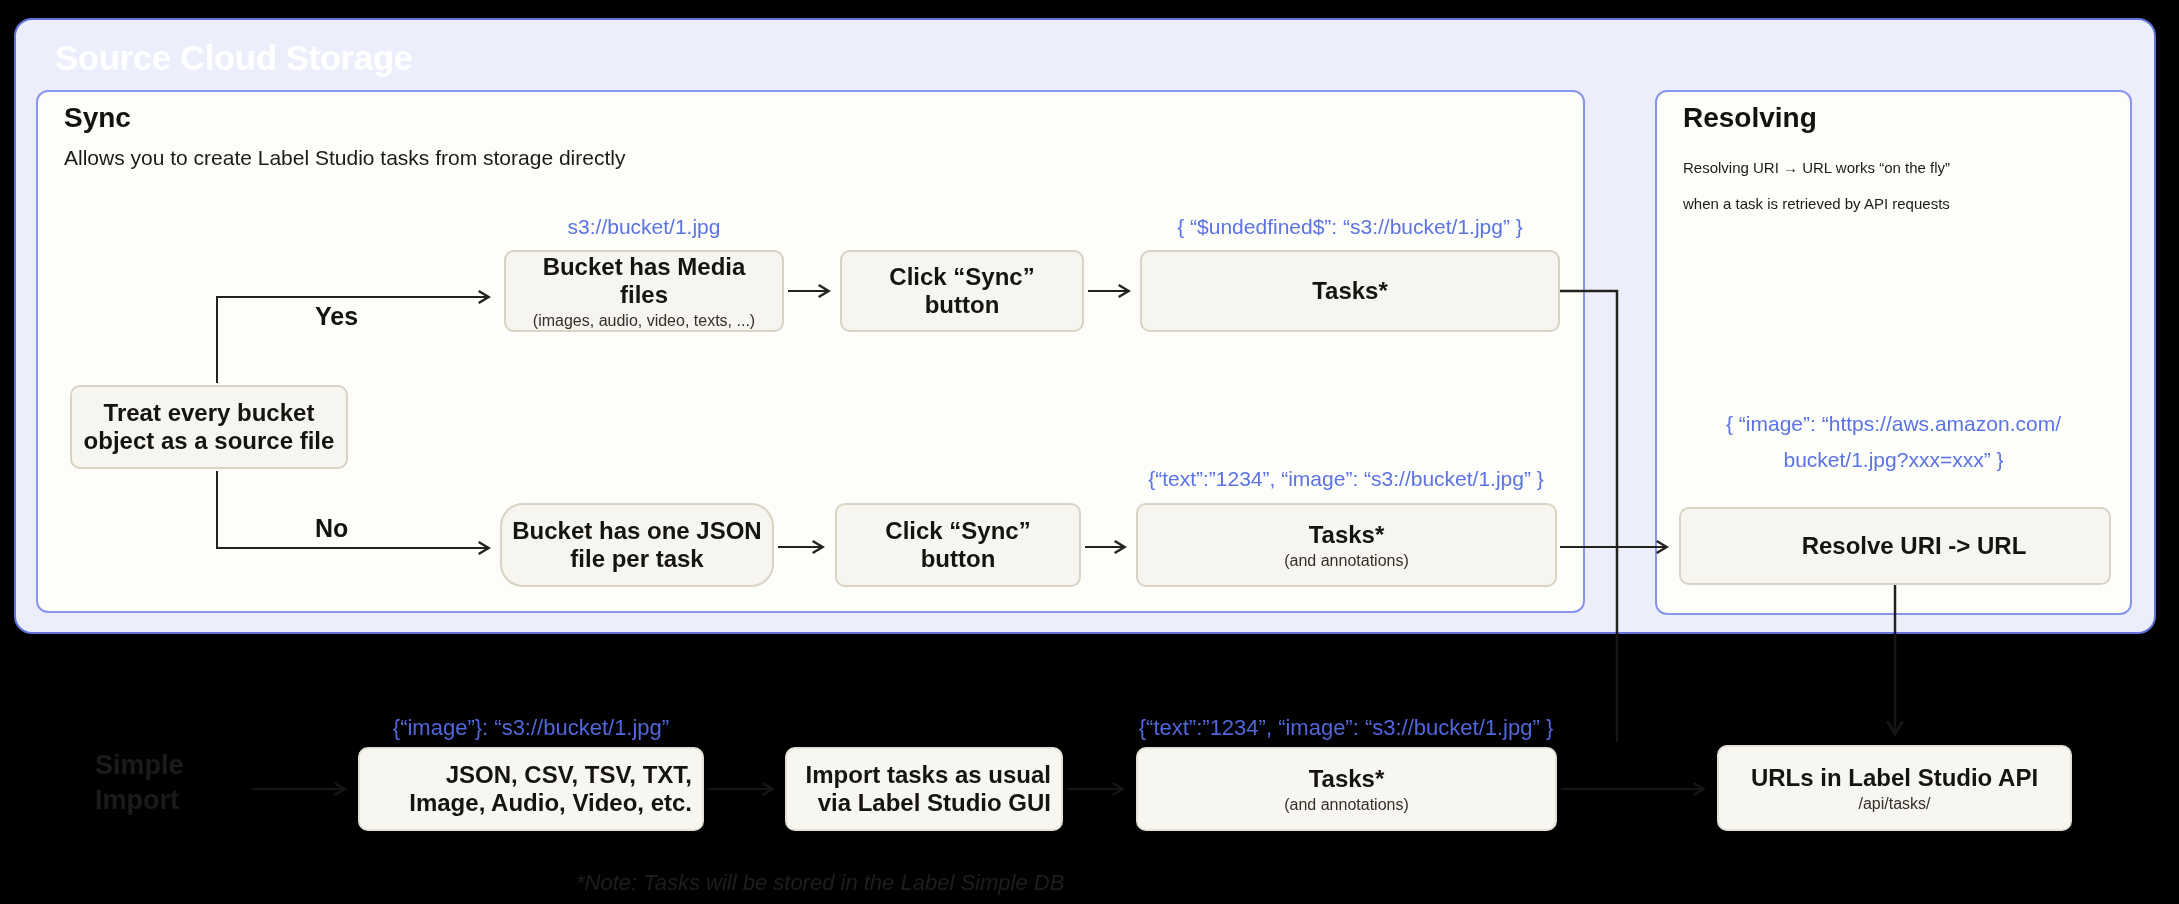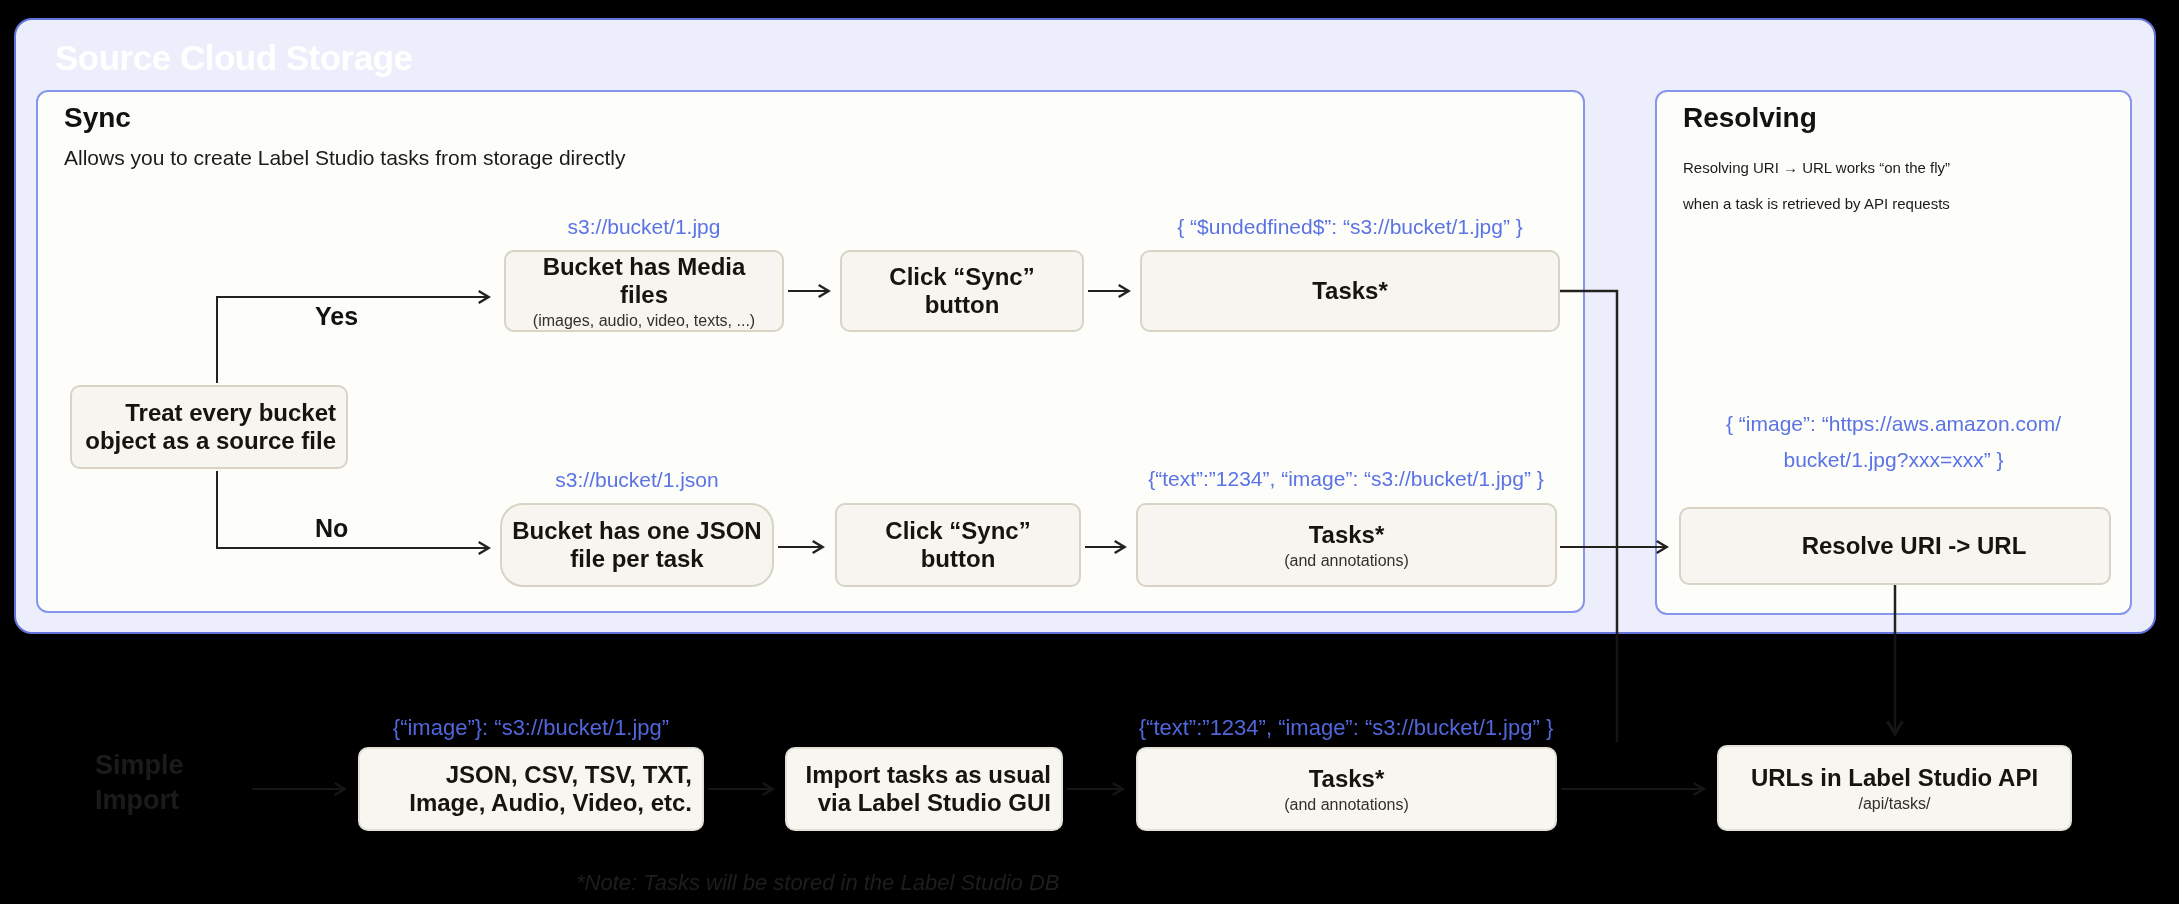--- a/index.html
+++ b/index.html
@@ -49,40 +49,39 @@
 
 <div id="canvas">
 
   <div class="outer-panel"></div>
   <div class="page-title">Source Cloud Storage</div>
 
   <div class="panel panel-sync"></div>
   <div class="panel-title" style="left:64px;top:102px;">Sync</div>
   <div class="panel-sub" style="left:64px;top:146px;">Allows you to create Label Studio tasks from storage directly</div>
 
-  <div class="box" style="left:70px;top:385px;width:278px;height:84px;text-align:right;">
+  <div class="box" style="left:70px;top:385px;width:278px;height:84px;">
     <div class="box-title">Treat every bucket object as a source file</div>
   </div>
   <div class="branch-label" style="left:315px;top:302px;">Yes</div>
   <div class="branch-label" style="left:315px;top:514px;">No</div>
 
   <div class="blue-label" style="left:484px;top:214px;width:320px;">s3://bucket/1.jpg</div>
   <div class="box" style="left:504px;top:250px;width:280px;height:82px;">
     <div class="box-title">Bucket has Media files</div>
     <div class="box-sub">(images, audio, video, texts, ...)</div>
   </div>
   <div class="box" style="left:840px;top:250px;width:244px;height:82px;">
     <div class="box-title">Click “Sync” button</div>
   </div>
   <div class="blue-label" style="left:1100px;top:214px;width:500px;">{ “$undedfined$”: “s3://bucket/1.jpg” }</div>
   <div class="box" style="left:1140px;top:250px;width:420px;height:82px;">
     <div class="box-title">Tasks*</div>
   </div>
 
-  <div class="blue-label" style="left:480px;top:467px;width:314px;">s3://bucket/1.json</div>
   <div class="box" style="left:500px;top:503px;width:274px;height:84px;border-radius:23px;">
     <div class="box-title">Bucket has one JSON file per task</div>
   </div>
   <div class="box" style="left:835px;top:503px;width:246px;height:84px;">
     <div class="box-title">Click “Sync” button</div>
   </div>
   <div class="blue-label" style="left:1096px;top:466px;width:500px;">{“text”:”1234”, “image”: “s3://bucket/1.jpg” }</div>
   <div class="box" style="left:1136px;top:503px;width:421px;height:84px;">
     <div class="box-title">Tasks*</div>
     <div class="box-sub">(and annotations)</div>
@@ -116,21 +115,21 @@
   <div class="box on-black" style="left:1136px;top:747px;width:421px;height:84px;">
     <div class="box-title">Tasks*</div>
     <div class="box-sub">(and annotations)</div>
   </div>
 
   <div class="box on-black" style="left:1717px;top:745px;width:355px;height:86px;">
     <div class="box-title">URLs in Label Studio API</div>
     <div class="box-sub">/api/tasks/</div>
   </div>
 
-  <div class="bottom-note">*Note: Tasks will be stored in the Label Studio DB</div>
+  <div class="bottom-note">*Note: Tasks will be stored in the Label Simple DB</div>
 
   <svg class="connectors" viewBox="0 0 2179 904" fill="none">
     <defs>
       <marker id="ah" viewBox="0 0 12 12" refX="9" refY="6" markerWidth="8" markerHeight="8" orient="auto">
         <path d="M2,1.5 L9.5,6 L2,10.5" fill="none" stroke="#24221e" stroke-width="1.8"></path>
       </marker>
       <marker id="ahd" viewBox="0 0 12 12" refX="9" refY="6" markerWidth="8" markerHeight="8" orient="auto">
         <path d="M2,1.5 L9.5,6 L2,10.5" fill="none" stroke="#161616" stroke-width="1.8"></path>
       </marker>
     </defs>

